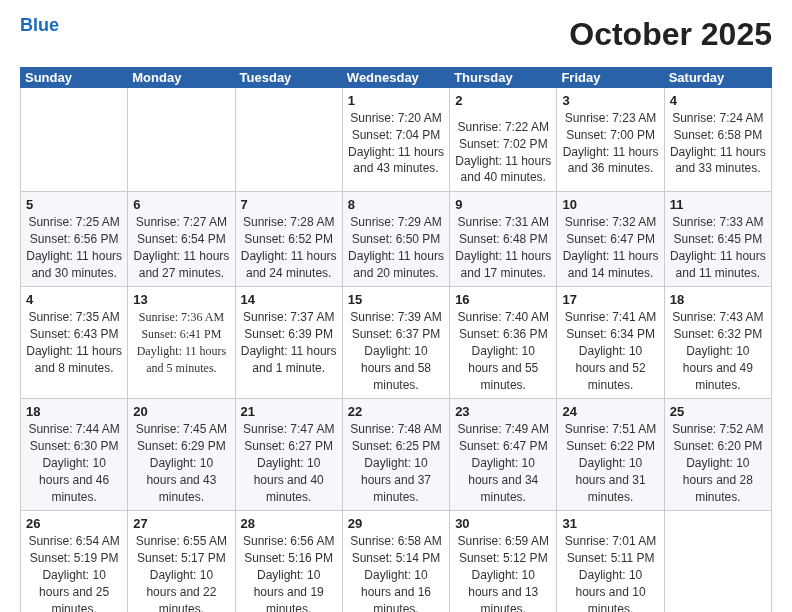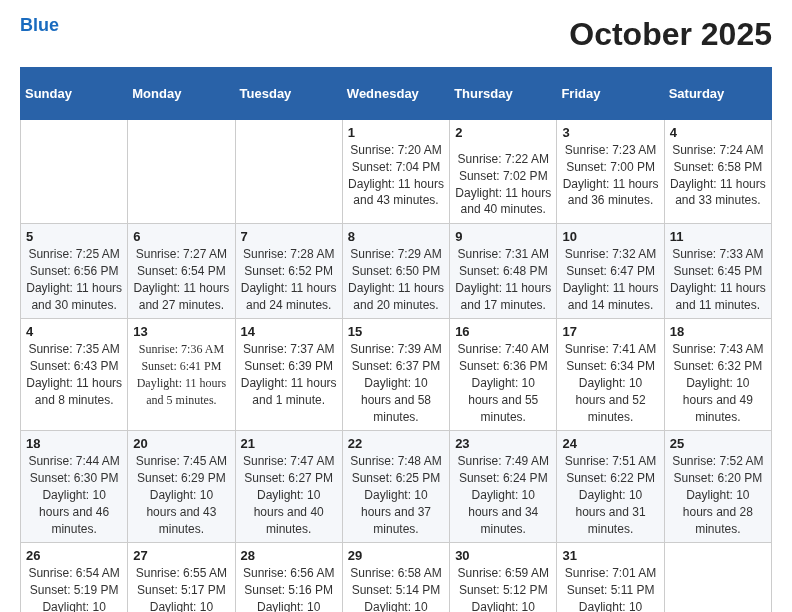--- a/index.html
+++ b/index.html
@@ -51,21 +51,21 @@
     .calendar {
       width: 100%;
       border-collapse: collapse;
       border: 1px solid #ccc;
     }
     .calendar th {
       background: #2962a8;
       color: #fff;
       font-size: 13px;
       font-weight: bold;
-      padding: 18px 4px;
+      padding: 2px 4px;
       text-align: left;
       border: 1px solid #2962a8;
     }
     .calendar td {
       vertical-align: top;
       width: calc(100%/7);
       min-height: 80px;
       padding: 5px 5px 5px 5px;
       border: 1px solid #ccc;
       font-size: 10.5px;
@@ -263,21 +263,21 @@
           </td>
           <td>
             <span class="day-number">22</span>
             <div class="day-info" style="white-space: pre-line;">Sunrise: 7:48 AM
 Sunset: 6:25 PM
 Daylight: 10 hours and 37 minutes.</div>
           </td>
           <td>
             <span class="day-number">23</span>
             <div class="day-info" style="white-space: pre-line;">Sunrise: 7:49 AM
-Sunset: 6:24 PM
+Sunset: 6:47 PM
 Daylight: 10 hours and 34 minutes.</div>
           </td>
           <td>
             <span class="day-number">24</span>
             <div class="day-info" style="white-space: pre-line;">Sunrise: 7:51 AM
 Sunset: 6:22 PM
 Daylight: 10 hours and 31 minutes.</div>
           </td>
           <td>
             <span class="day-number">25</span>

